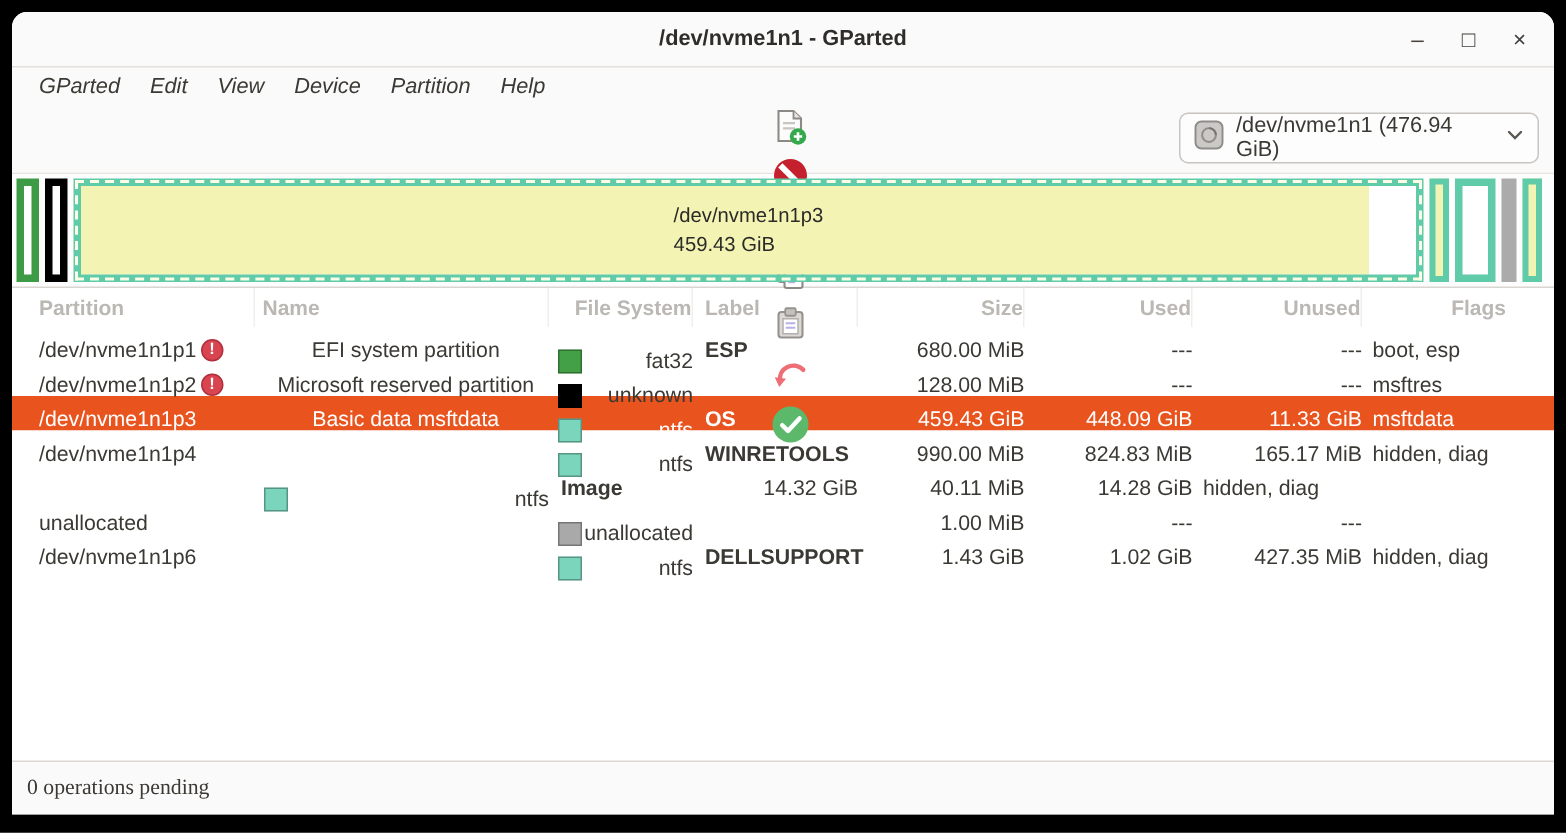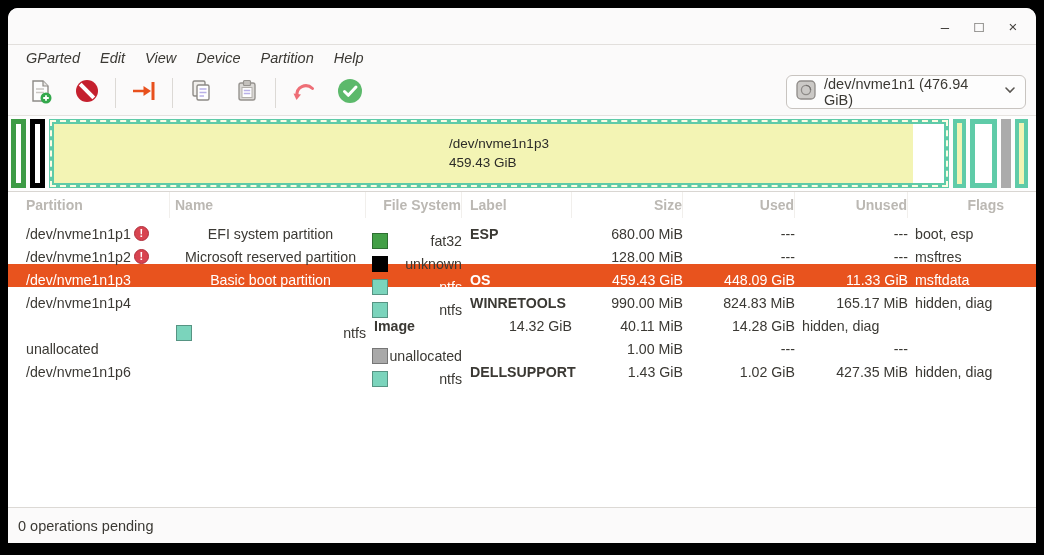--- a/index.html
+++ b/index.html
@@ -14,21 +14,21 @@
   .titlebar .title { font-size:14.5px; font-weight:bold; color:#2f2d2a; }
   .win-controls { position:absolute; right:10px; top:0; height:100%; display:flex; align-items:center; gap:8px; }
   .win-btn { width:26px; height:26px; display:flex; align-items:center; justify-content:center;
              color:#45423e; font-size:15px; cursor:default; }
 
   
   .menubar { height:25px; background:#fbfafa; display:flex; align-items:center; padding-left:8px; }
   .menu-item { padding:2px 10px; font-size:14.5px; color:#3b3934;font-style:italic; }
 
   
-  .toolbar { position:relative; height:45px; background:#fbfafa; display:flex; align-items:center; padding-left:10px; }
+  .toolbar { position:relative; height:45px; background:#fbfafa; display:flex; align-items:center; padding-left:10px;flex-direction:column; }
   .tool-btn { width:46px; height:36px; display:flex; align-items:center; justify-content:center; }
   .tool-sep { width:1px; height:30px; background:#dcd9d5; margin:0 5px; }
   .combo { position:absolute; right:10px; top:5px; height:34px; width:240px; background:#fdfdfd;
            border:1px solid #c8c4c0; border-radius:6px; display:flex; align-items:center;
            padding:0 8px; gap:7px; }
   .combo .combo-label { font-size:14.5px; color:#3b3934; flex:1; }
   .combo .chevron { color:#5a5752; }
 
   
   .drive-visual { height:77px; background:#fdfdfd; border-top:1px solid #e6e3e0; border-bottom:1px solid #d9d6d2;
@@ -60,28 +60,29 @@
   .c-fs { display:flex; align-items:center; justify-content:space-between;margin-top:15px; }
   .fs-square { width:16px; height:16px; margin-left:6px; border:1px solid rgba(0,0,0,0.3); flex:0 0 auto; }
   .fs-name { text-align:right; }
   .c-label { padding-left:8px; white-space:nowrap;font-weight:bold; }
   .c-size, .c-used, .c-unused { text-align:right; }
   .c-flags { padding-left:7px; white-space:nowrap; }
 
   
   .statusbar { position:absolute; left:0; right:0; bottom:0; height:36px; background:#fbfafa;
                border-top:1px solid #dcd9d5; display:flex; align-items:center; padding-left:10px; }
-  .statusbar .status-text { font-size:14.5px; color:#3b3934; }
+  .statusbar .status-text { font-size:14.5px; color:#3b3934;font-family:Liberation Serif, serif; }
 </style>
 </head>
 <body>
 
 <div class="window">
 
   <div class="titlebar">
+    <span class="title">/dev/nvme1n1 - GParted</span>
     <div class="win-controls">
       <span class="win-btn">–</span>
       <span class="win-btn">□</span>
       <span class="win-btn">×</span>
     </div>
   </div>
 
   <div class="menubar">
       <span class="menu-item">GParted</span>
       <span class="menu-item">Edit</span>
@@ -239,21 +240,21 @@
     <div class="c-size">128.00 MiB</div>
     <div class="c-used">---</div>
     <div class="c-unused">---</div>
     <div class="c-flags">msftres</div>
   </div>
         <div class="prow selected">
     <div class="c-part">
       <span class="txt">/dev/nvme1n1p3</span>
 
     </div>
-    <div class="c-name">Basic boot partition</div>
+    <div class="c-name">Basic data msftdata</div>
     <div class="c-fs">
       <span class="fs-square" style="background: rgb(123, 212, 188);"></span>
       <span class="fs-name">ntfs</span>
     </div>
     <div class="c-label">OS</div>
     <div class="c-size">459.43 GiB</div>
     <div class="c-used">448.09 GiB</div>
     <div class="c-unused">11.33 GiB</div>
     <div class="c-flags">msftdata</div>
   </div>

